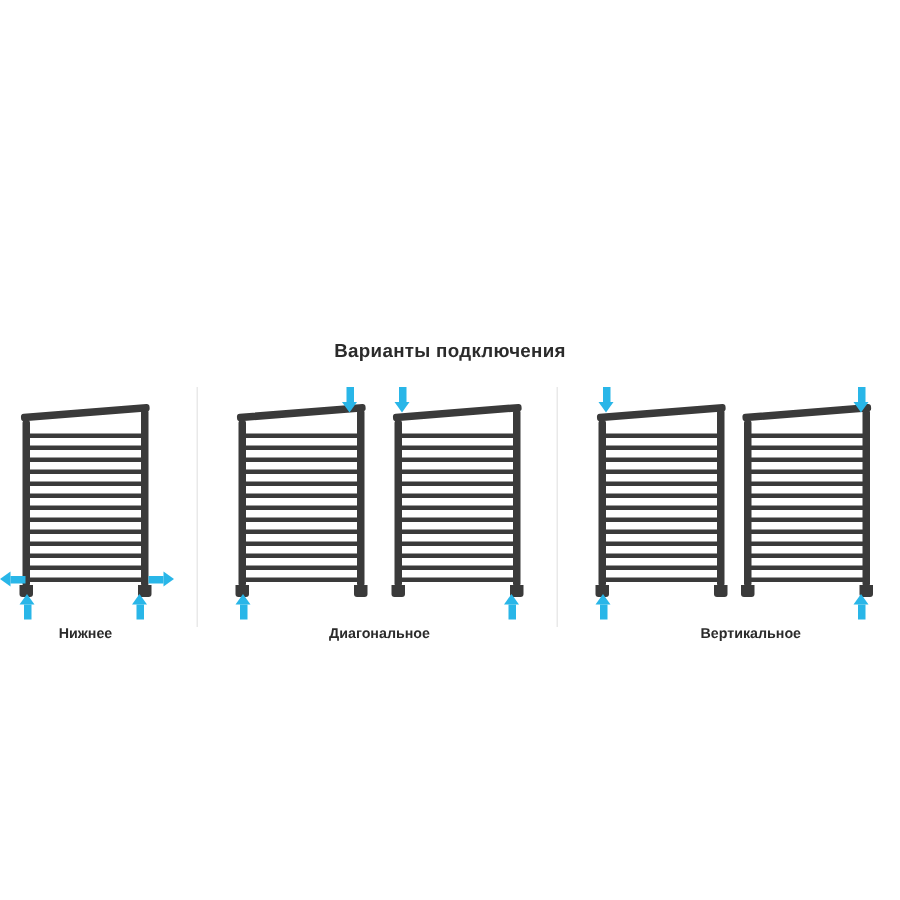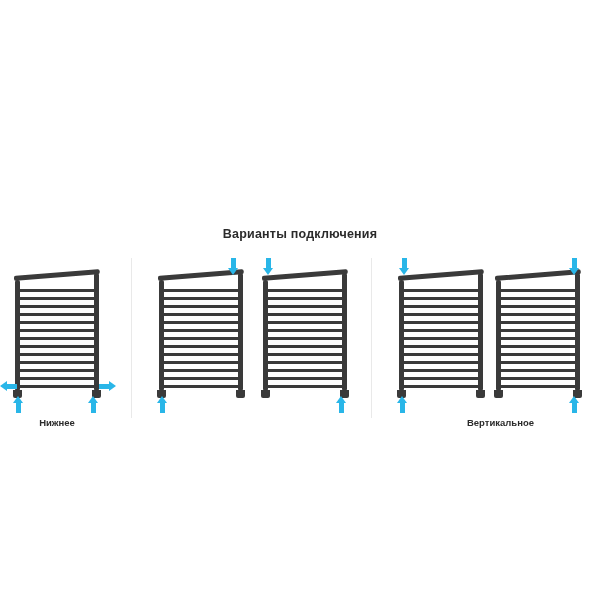--- a/index.html
+++ b/index.html
@@ -240,20 +240,21 @@
     <div class="foot r"></div>
   </div>
   <div class="ad" style="left:263px; top:258px;">
     <div class="arr-shaft"></div>
       <div class="arr-head"></div>
   </div>
   <div class="au" style="left:336px; top:396px;">
     <div class="arr-head"></div>
       <div class="arr-shaft"></div>
   </div>
+  <div class="group-label" style="left:159px; width:188px;">Диагональное</div>
 
   <div class="rad slant" style="left:399px;">
     <div class="slant-bar"></div>
     <div class="frame-left"></div>
     <div class="frame-right"></div>
     <div class="rung" style="top:16px;"></div>
     <div class="rung" style="top:24px;"></div>
     <div class="rung" style="top:32px;"></div>
     <div class="rung" style="top:40px;"></div>
     <div class="rung" style="top:48px;"></div>

